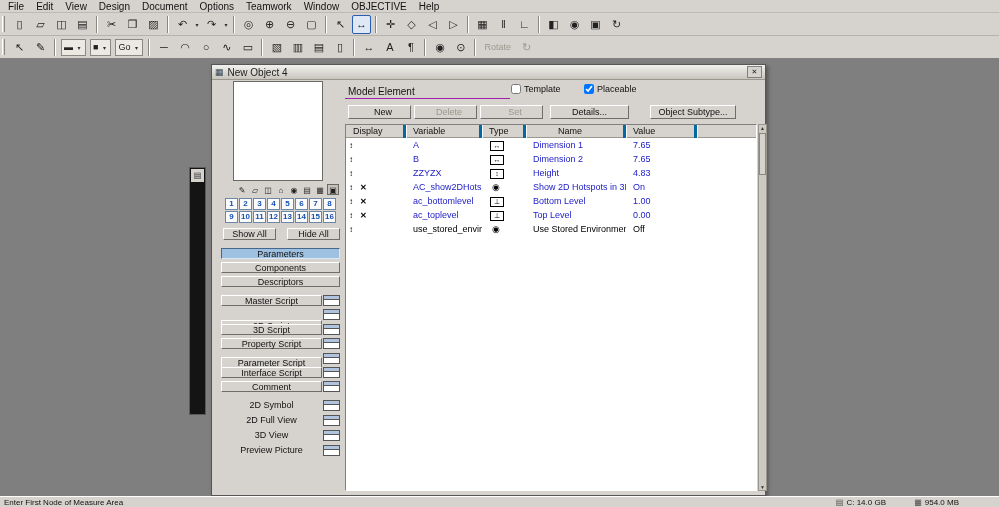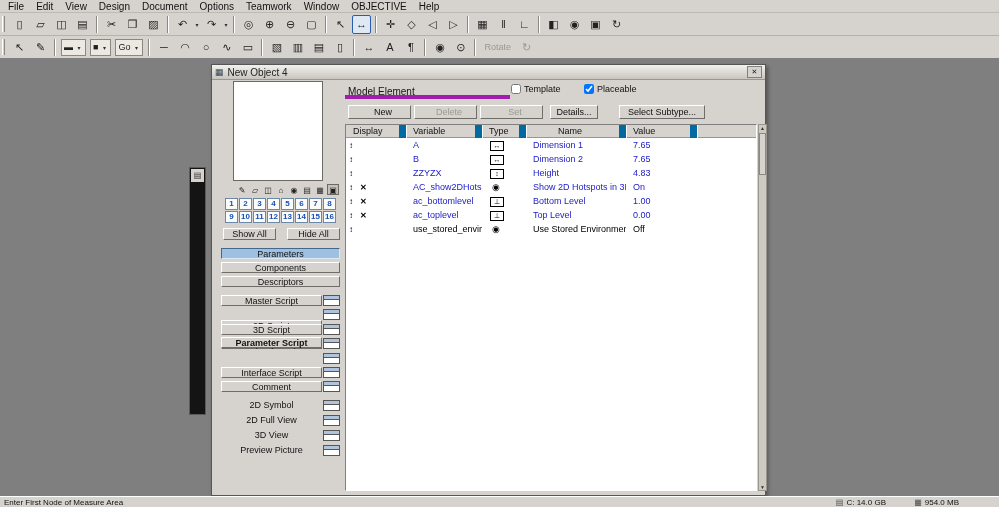--- a/index.html
+++ b/index.html
@@ -71,38 +71,38 @@
 
   .panelbtn { position:absolute; left:9px; width:119px; height:11px; line-height:8px; }
   .panelbtn.active { background:#9fc1e1; border-color:#44688c #dce9f5 #dce9f5 #44688c; }
   .scriptbtn { position:absolute; left:9px; width:101px; height:11px; line-height:8px; }
   .viewlbl { position:absolute; left:9px; width:101px; height:11px; line-height:11px; text-align:center;
              font-size:9px; color:#111; }
   .wicon { position:absolute; left:111px; width:17px; height:11px; background:#fff; border:1px solid #555; }
   .wicon::before { content:""; display:block; height:3px; background:#b0c4de; border-bottom:1px solid #555; }
 
   .subtype-wrap { position:absolute; left:133px; top:20px; width:165px; height:14px;
-                  border-bottom:4px solid #a21caf; }
+                  border-bottom:1px solid #a21caf; }
   .subtype { position:absolute; left:3px; top:1px; font-size:10px; color:#111; }
   .chk { position:absolute; display:flex; align-items:center; gap:3px; font-size:9px; color:#111; }
   .chk input { width:10px; height:10px; margin:0; }
   .tchk { left:299px; top:19px; } .pchk { left:372px; top:19px; }
 
   .actions { position:absolute; left:136px; top:40px; display:flex; }
   .abtn { height:14px; margin-right:3px; line-height:11px; }
   .abtn:nth-child(1), .abtn:nth-child(2), .abtn:nth-child(3) { width:63px;padding-left:7px; }
-  .abtn:nth-child(4) { width:48px; margin-left:4px; }
+  .abtn:nth-child(4) { width:79px; margin-left:4px; }
   .abtn:nth-child(5) { width:86px; margin-left:18px; }
   .abtn.disabled { color:#9b988f; }
 
   .paramlist { position:absolute; left:133px; top:59px; width:412px; height:367px; background:#fff;
                border:1px solid; border-color:#808080 #ffffff #ffffff #808080; overflow:hidden; }
   .phead { display:flex; height:13px; background:#d6d3ce; border-bottom:1px solid #9a978f;
            font-size:9px; color:#111; }
-  .phcell { height:13px; line-height:13px; padding-left:7px; border-right:7px solid #0369a1;
+  .phcell { height:13px; line-height:13px; padding-left:7px; border-right:3px solid #0369a1;
             box-shadow:1px 0 0 #fff; white-space:nowrap; overflow:hidden; }
   .c-display { width:60px; } .c-variable { width:76px; } .c-type { width:44px; }
   .c-name { width:100px;padding-left:32px; } .c-value { width:71px; } .c-fill { flex:1; border-right:none; }
   .prow { display:flex; height:14px; align-items:center; font-size:9px; }
   .pcell { white-space:nowrap; overflow:hidden; }
   .pcell.c-variable, .pcell.c-name, .pcell.c-value { padding-left:7px; }
   .pcell.c-type { padding-left:8px; }
   .handle { font-size:8px; margin-left:3px; color:#000; }
   .hiddenx { font-size:8px; font-weight:bold; margin-left:7px; color:#000; }
   .t-blue { color:#2121c8; } .t-black { color:#000; }
@@ -263,21 +263,21 @@
       </div>
     <div id="scripts">
         <button class="scriptbtn" style="top: 230px;">Master Script</button>
         <span class="wicon" style="top: 230px;"></span>
         <button class="scriptbtn" style="top: 255px;">2D Script</button>
         <span class="wicon" style="top: 244px;"></span>
         <button class="scriptbtn" style="top: 259px;">3D Script</button>
         <span class="wicon" style="top: 259px;"></span>
         <button class="scriptbtn" style="top: 273px;">Property Script</button>
         <span class="wicon" style="top: 273px;"></span>
-        <button class="scriptbtn" style="top: 272px; font-weight: bold;">Parameter Script</button>
+        <button class="scriptbtn" style="top: 292px;">Parameter Script</button>
         <span class="wicon" style="top: 288px;"></span>
         <button class="scriptbtn" style="top: 302px;">Interface Script</button>
         <span class="wicon" style="top: 302px;"></span>
         <button class="scriptbtn" style="top: 316px;">Comment</button>
         <span class="wicon" style="top: 316px;"></span>
       </div>
     <div id="views">
         <span class="viewlbl" style="top: 335px;">2D Symbol</span>
         <span class="wicon" style="top: 335px;"></span>
         <span class="viewlbl" style="top: 350px;">2D Full View</span>
@@ -297,21 +297,21 @@
     </label>
     <label class="chk pchk">
       <input type="checkbox" checked="" style="">
       <span>Placeable</span>
     </label>
     <div class="actions" id="actions">
         <button class="abtn">New</button>
         <button class="abtn disabled" disabled="">Delete</button>
         <button class="abtn disabled" disabled="">Set</button>
         <button class="abtn">Details...</button>
-        <button class="abtn">Select Subtype...</button>
+        <button class="abtn">Object Subtype...</button>
       </div>
 
     <div class="paramlist">
       <div class="phead" id="phead">
           <span class="phcell c-display">Display</span>
           <span class="phcell c-variable">Variable</span>
           <span class="phcell c-type">Type</span>
           <span class="phcell c-name">Name</span>
           <span class="phcell c-value">Value</span>
           <span class="phcell c-fill"></span>

